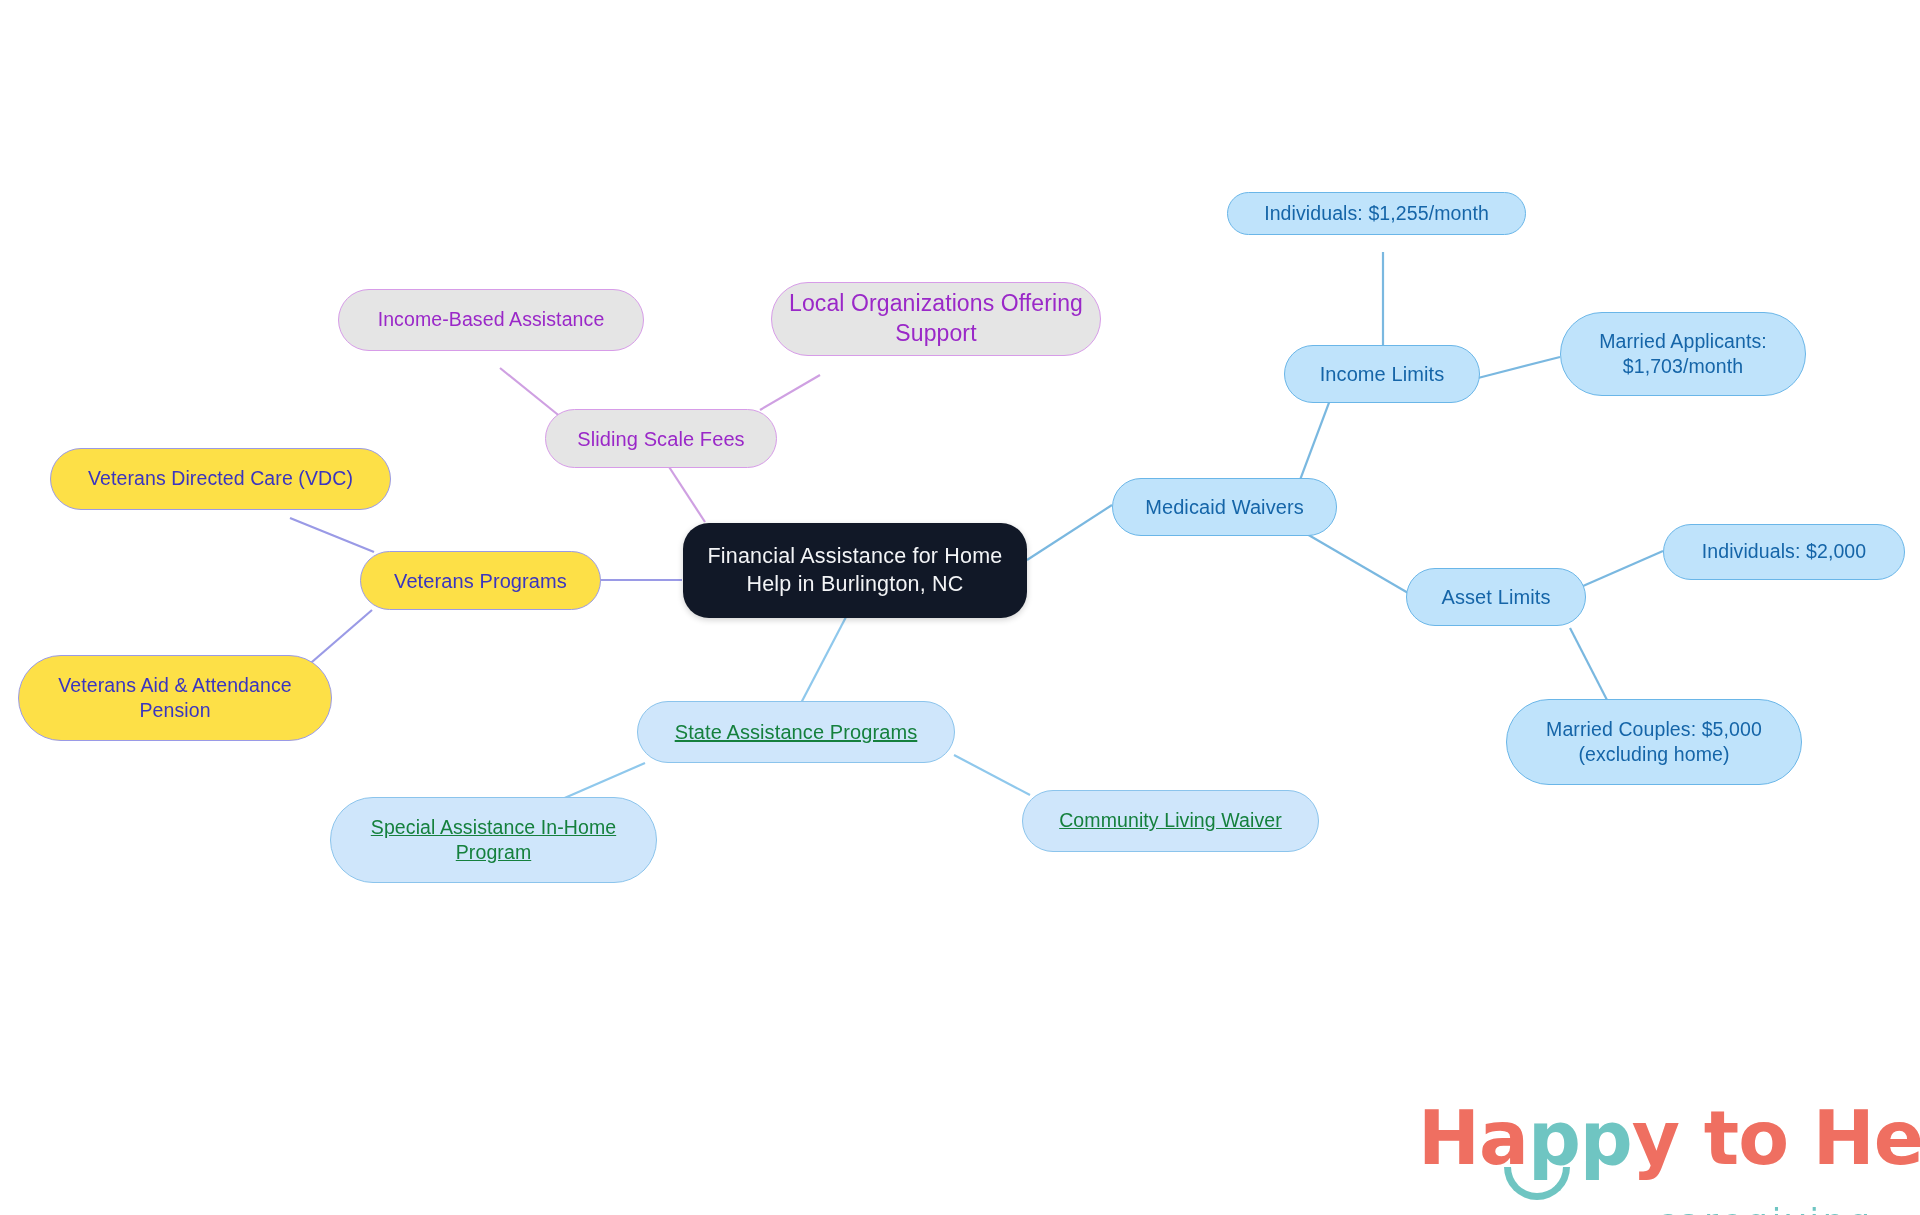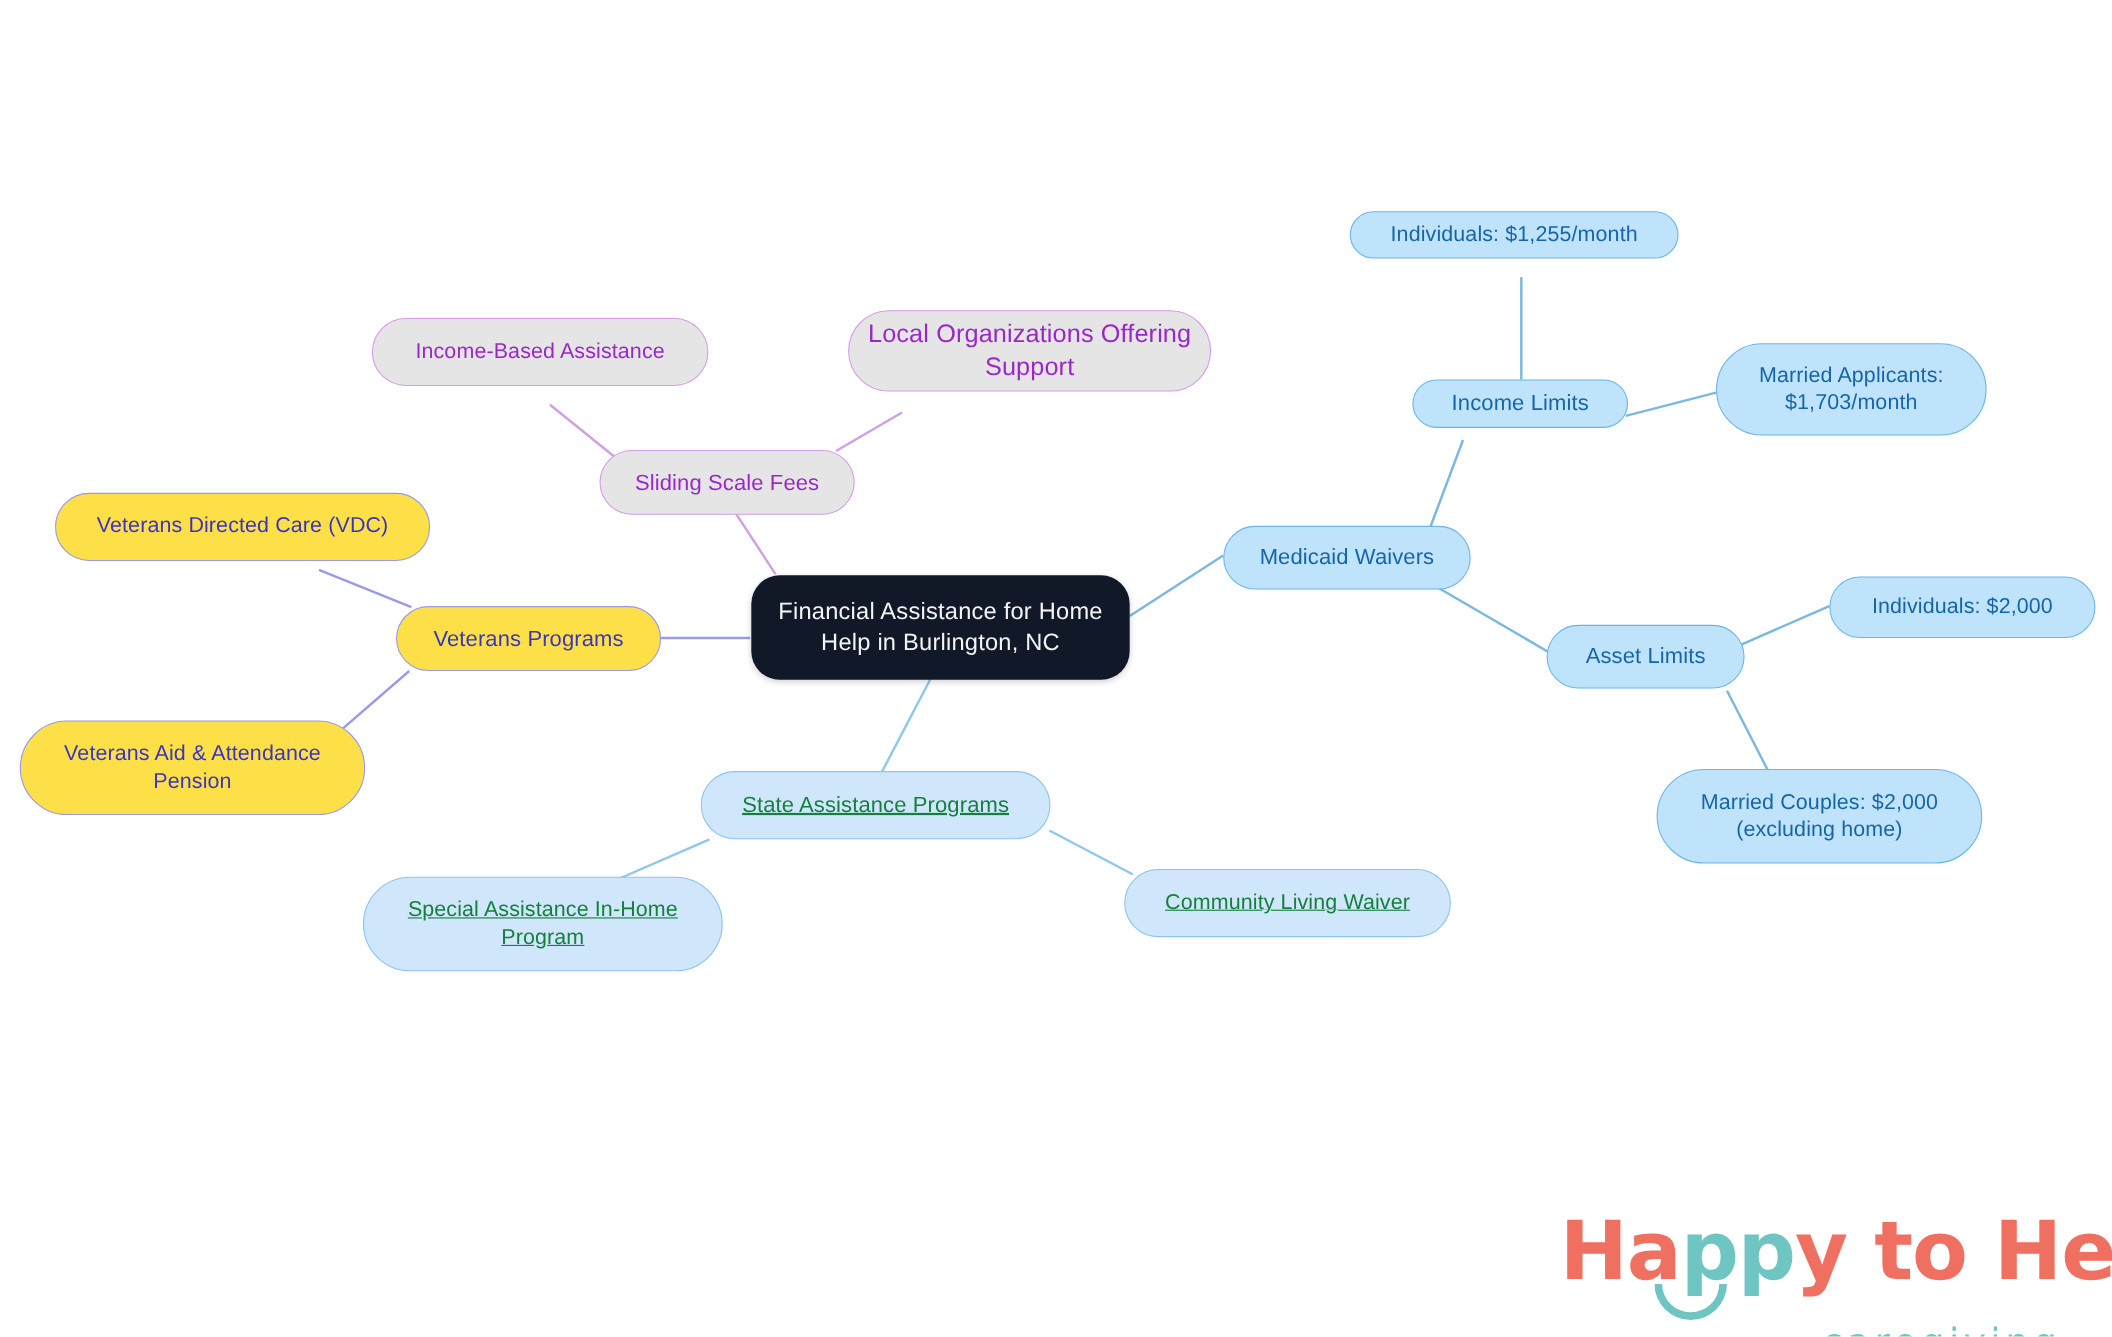--- a/index.html
+++ b/index.html
@@ -163,21 +163,21 @@
 
   <div class="node root" style="left:683px; top:523px; width:344px; height:95px;">
     <span class="node-label">Financial Assistance for Home
 Help in Burlington, NC</span>
   </div>
 
   <div class="node blue" style="left:1112px; top:478px; width:225px; height:58px; font-size:20px;">
     <span class="node-label">Medicaid Waivers</span>
   </div>
 
-  <div class="node blue" style="left:1284px; top:345px; width:196px; height:44px; font-size:20px;">
+  <div class="node blue" style="left:1284px; top:345px; width:196px; height:58px; font-size:20px;">
     <span class="node-label">Income Limits</span>
   </div>
 
   <div class="node blue" style="left:1227px; top:192px; width:299px; height:43px; font-size:19.5px;">
     <span class="node-label">Individuals: $1,255/month</span>
   </div>
 
   <div class="node blue" style="left:1560px; top:312px; width:246px; height:84px; font-size:19.5px;">
     <span class="node-label">Married Applicants:
 $1,703/month</span>
@@ -185,21 +185,21 @@
 
   <div class="node blue" style="left:1406px; top:568px; width:180px; height:58px; font-size:20px;">
     <span class="node-label">Asset Limits</span>
   </div>
 
   <div class="node blue" style="left:1663px; top:524px; width:242px; height:56px; font-size:19.5px;">
     <span class="node-label">Individuals: $2,000</span>
   </div>
 
   <div class="node blue" style="left:1506px; top:699px; width:296px; height:86px; font-size:19.5px;">
-    <span class="node-label">Married Couples: $2,000
+    <span class="node-label">Married Couples: $5,000
 (excluding home)</span>
   </div>
 
   <div class="node blue-pale" style="left:637px; top:701px; width:318px; height:62px; font-size:20px;">
     <span class="node-label">State Assistance Programs</span>
   </div>
 
   <div class="node blue-pale" style="left:330px; top:797px; width:327px; height:86px; font-size:19.5px;">
     <span class="node-label">Special Assistance In-Home
 Program</span>

